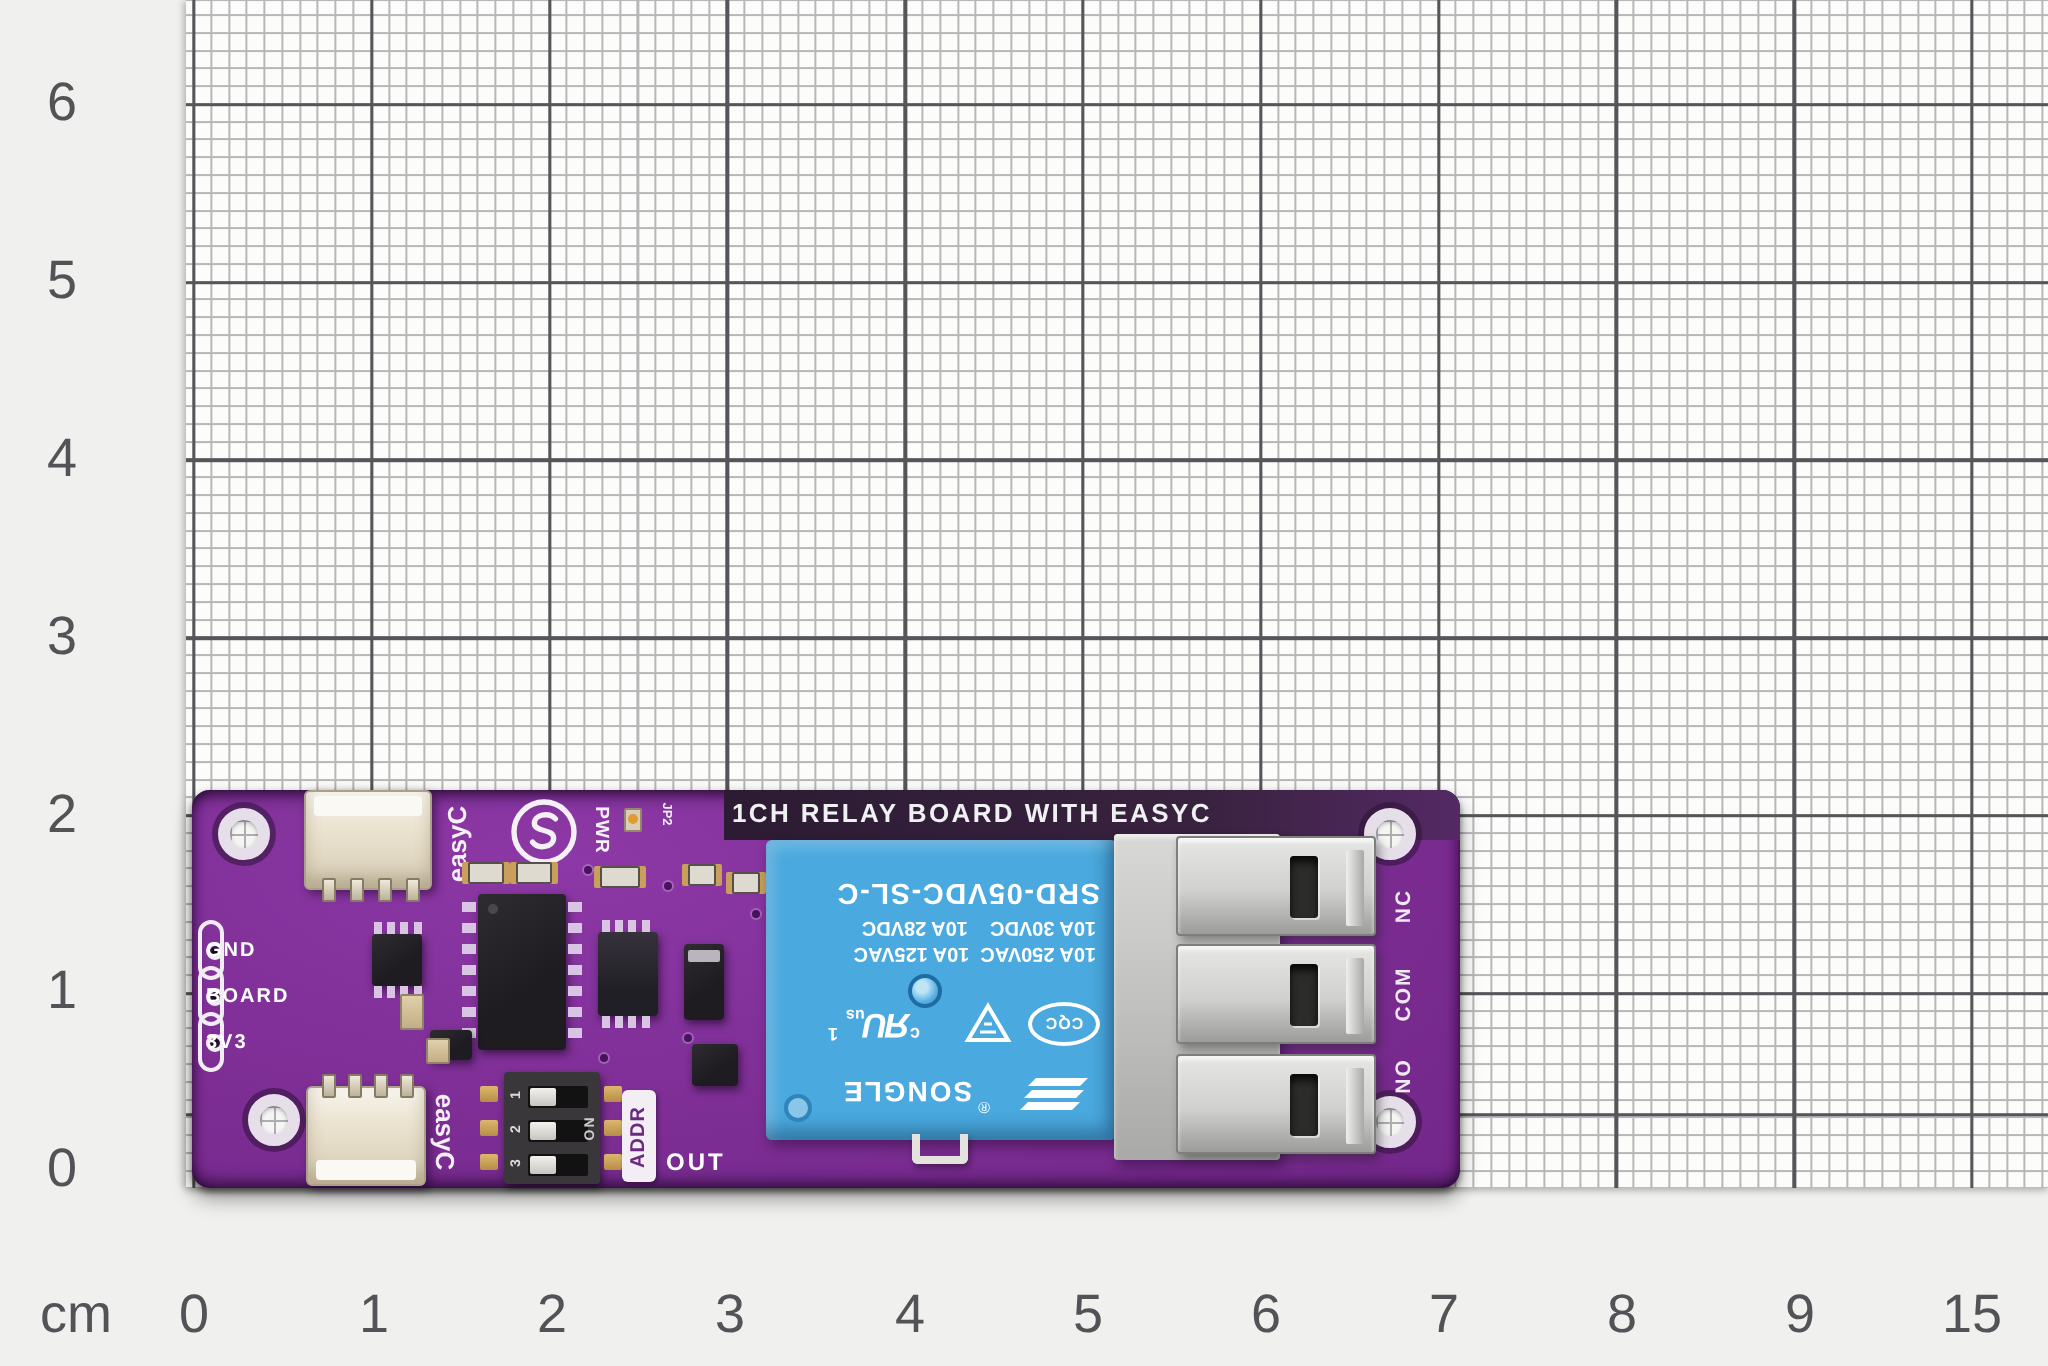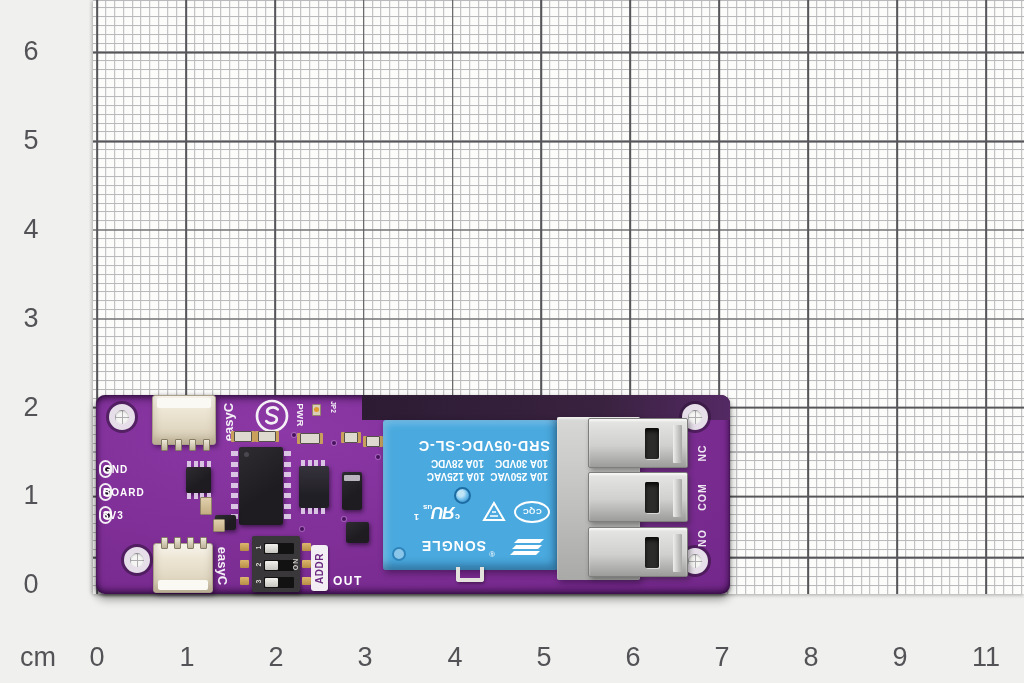--- a/index.html
+++ b/index.html
@@ -58,21 +58,21 @@
 
   .dip{left:156px;top:141px;width:48px;height:56px;background:#39373a;border-radius:2px;
     box-shadow:1px 2px 4px rgba(0,0,0,.55);}
   .dsw{position:absolute;left:12px;width:30px;height:11px;background:#131213;border-radius:1px;}
   .dsw .knob{position:absolute;left:1px;top:1px;width:13px;height:9px;border-radius:1px;
     background:linear-gradient(180deg,#f3f1ed,#c7c5bf);}
   .dipnum{position:absolute;left:2px;width:9px;height:11px;color:#dddbd6;font-size:7px;font-weight:bold;
     transform:rotate(-90deg);display:flex;align-items:center;justify-content:center;}
   .goldpad{width:9px;height:8px;background:linear-gradient(180deg,#dcb76e,#b78d44);border-radius:1px;}
 
-  .pill{left:3px;height:18px;border:2px solid #f1edf3;border-radius:10px;display:flex;align-items:center;
+  .pill{left:3px;height:30px;border:2px solid #f1edf3;border-radius:10px;display:flex;align-items:center;
     gap:4px;padding:0 7px 0 2px;color:#fff;font-size:10px;font-weight:bold;letter-spacing:1px;position:absolute;}
   .pill .ph{width:9px;height:9px;border-radius:50%;border:2px solid #f1edf3;
     background:radial-gradient(circle at 50% 50%,#16081c 0 30%,#3a1d46 70%);flex:0 0 auto;}
 
   .addr{left:215px;top:150px;width:17px;height:46px;background:#f2eef4;border-radius:3px;
     display:flex;align-items:center;justify-content:center;box-shadow:1px 1px 2px rgba(20,0,30,.4);}
   .addr span{transform:rotate(-90deg);font-size:10px;font-weight:bold;color:#6b2a80;letter-spacing:.5px;}
 
   .out{left:237px;top:179px;width:40px;height:16px;color:#fff;font-weight:bold;font-size:12px;letter-spacing:1.5px;}
 
@@ -143,25 +143,26 @@
   <div class="xtick" style="left:67px">0</div>
   <div class="xtick" style="left:157px">1</div>
   <div class="xtick" style="left:246px">2</div>
   <div class="xtick" style="left:335px">3</div>
   <div class="xtick" style="left:425px">4</div>
   <div class="xtick" style="left:514px">5</div>
   <div class="xtick" style="left:603px">6</div>
   <div class="xtick" style="left:692px">7</div>
   <div class="xtick" style="left:781px">8</div>
   <div class="xtick" style="left:870px">9</div>
-  <div class="xtick" style="left:956px">11</div>
+  <div class="xtick" style="left:956px">15</div>
 
   <div class="board">
 
     <div class="titleband"></div>
+    <div class="title">1CH RELAY BOARD WITH EASYC</div>
 
     <div class="hole" style="left:13px;top:9px"></div>
     <div class="hole" style="left:28px;top:152px"></div>
     <div class="hole" style="left:586px;top:9px"></div>
     <div class="hole" style="left:586px;top:153px"></div>
 
     <div class="conn" style="left:56px;top:0;width:64px;height:50px">
       <div class="cap"></div>
       <div class="cpin" style="left:8px;bottom:-7px"></div>
       <div class="cpin" style="left:22px;bottom:-7px"></div>

